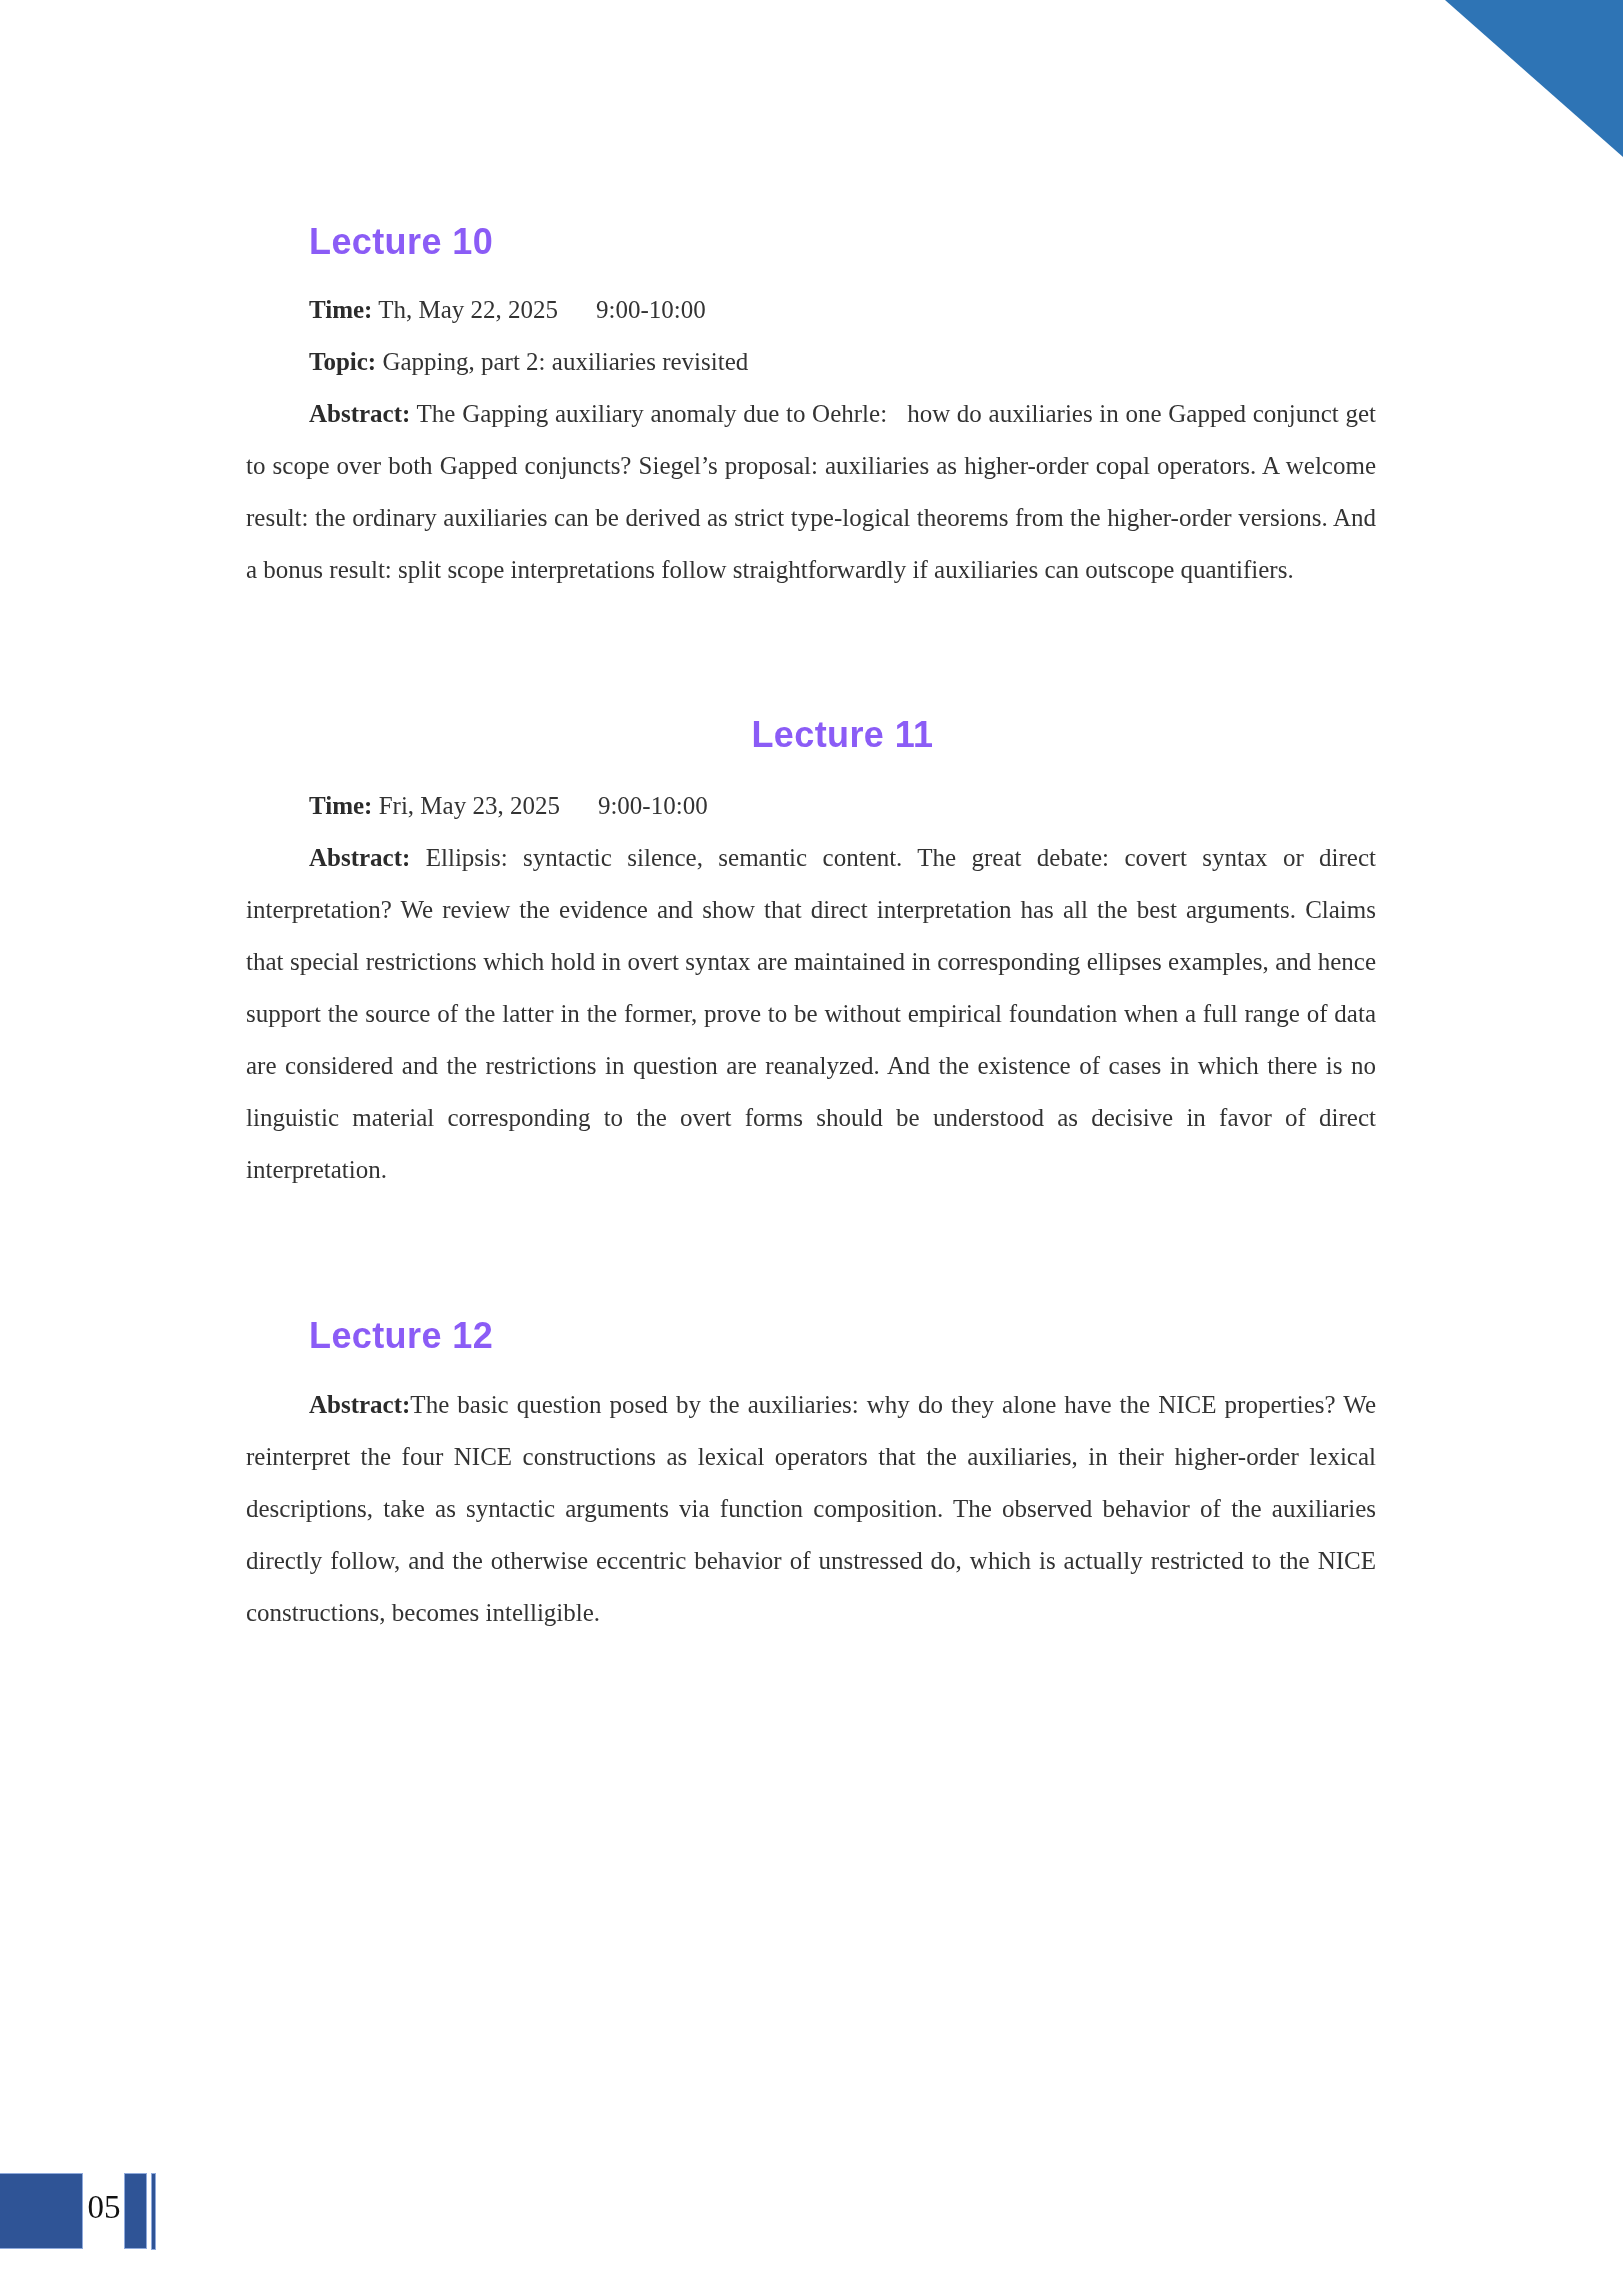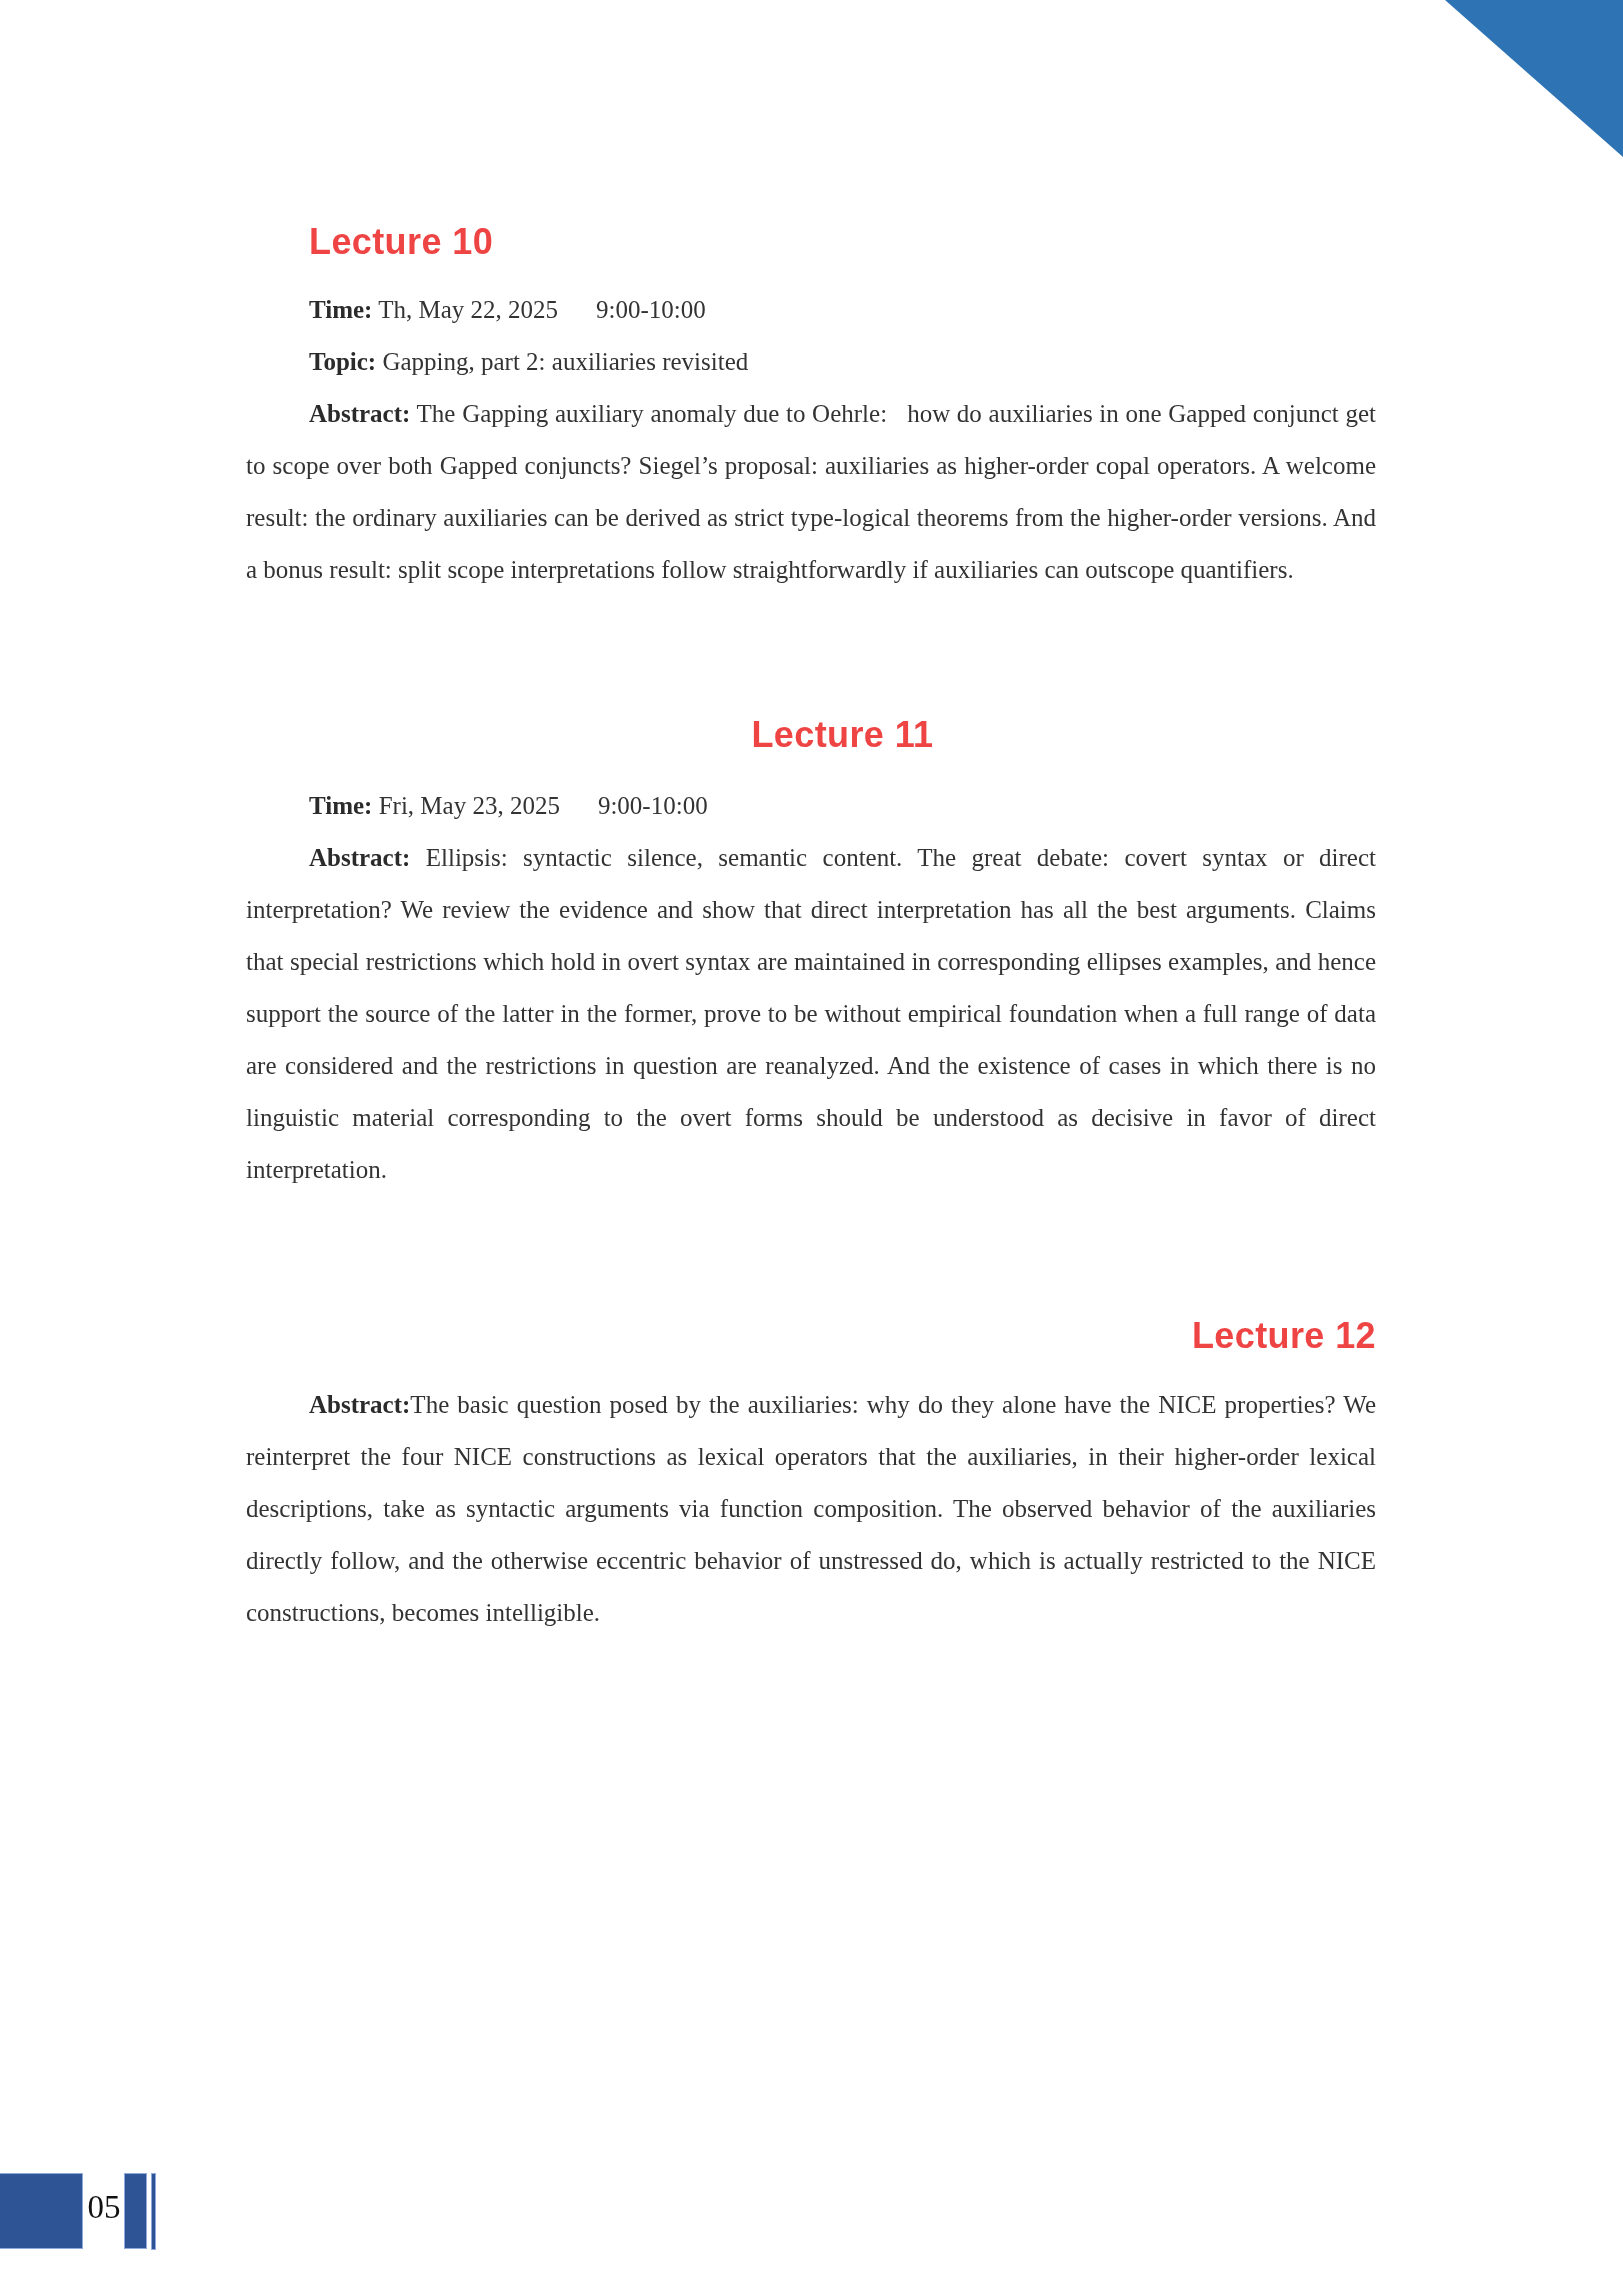--- a/index.html
+++ b/index.html
@@ -23,27 +23,27 @@
   .content {
     position:absolute; left:246px; top:0;
     width:1130px;
     color:#333333;
   }
   .lecture h2 {
     font-family:"Liberation Sans","DejaVu Sans",sans-serif;
     font-weight:700;
     font-size:36px;
     line-height:43px;
-    color:#ef4444;
+    color:#8b5cf6;
     padding-left:63px;
     letter-spacing:0.4px;
   }
   .sec-1 h2 { margin:220px 0 20.6px 0; }
   .sec-2 h2 { margin:117px 0 24px 0;text-align:center; }
-  .sec-3 h2 { margin:118px 0 22px 0;text-align:right; }
+  .sec-3 h2 { margin:118px 0 22px 0; }
 
   .lecture p {
     margin:0;
     font-size:25px;
     line-height:52px;
     text-align:justify;
     text-indent:63px;
   }
   .lecture p strong { font-weight:700; color:#2b2b2b; }
   .time-range { margin-left:38px; }

